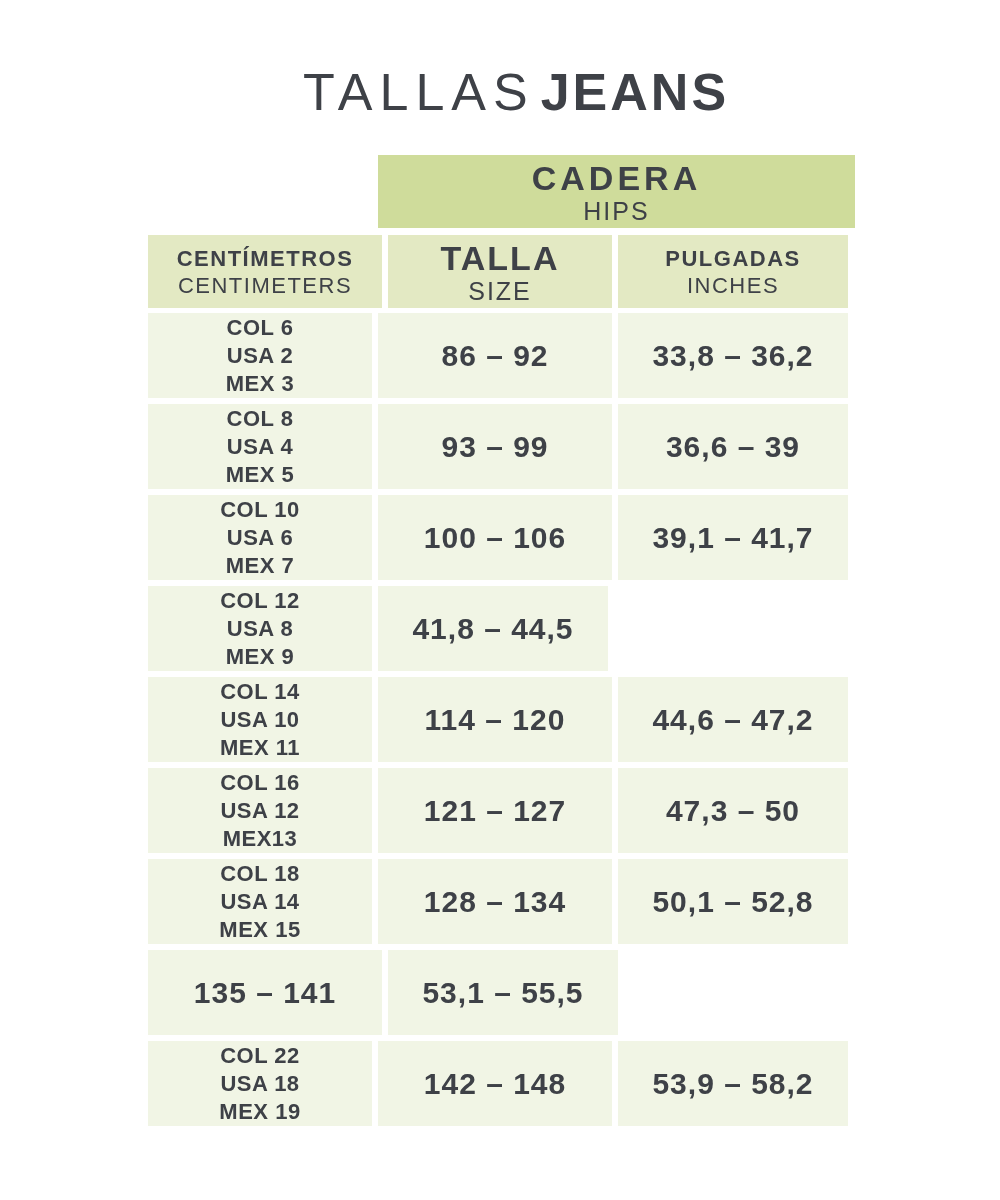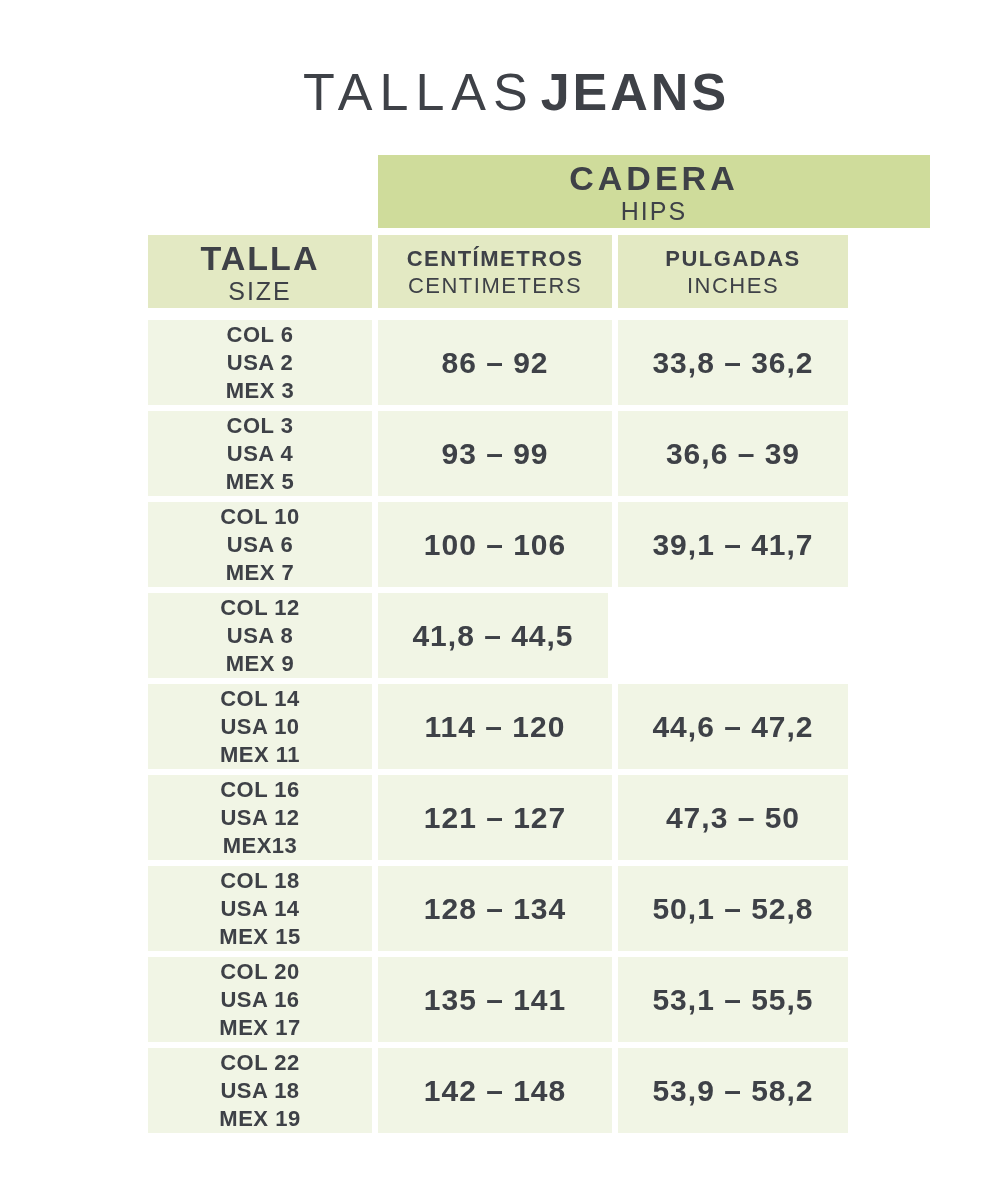--- a/index.html
+++ b/index.html
@@ -44,21 +44,21 @@
   .cell {
     box-sizing: border-box;
     display: flex;
     flex-direction: column;
     align-items: center;
     justify-content: center;
     text-align: center;
   }
   .group-header {
     margin-left: 230px;
-    width: 552px;
+    width: 477px;
     height: 73px;
     background: #cfdc9b;
   }
   .group-title {
     font-size: 34px;
     font-weight: 700;
     letter-spacing: 4px;
     line-height: 38px;
   }
   .group-subtitle {
@@ -97,21 +97,21 @@
     letter-spacing: 1.5px;
     line-height: 27px;
   }
   .col-subtitle {
     font-size: 22px;
     font-weight: 400;
     letter-spacing: 1.5px;
     line-height: 27px;
   }
   .rows {
-    margin-top: 12px;
+    margin-top: 5px;
   }
   .trow {
     display: flex;
     gap: 6px;
     margin-bottom: 6px;
   }
   .trow .cell {
     background: #f1f5e5;
     height: 85px;
   }
@@ -135,48 +135,48 @@
 </div>
 
 <div class="size-table">
 
   <div class="cell group-header">
     <div class="group-title">CADERA</div>
     <div class="group-subtitle">HIPS</div>
   </div>
 
   <div class="col-headers">
+    <div class="cell col-header col-cm">
+      <div class="col-title">CENTÍMETROS</div>
+      <div class="col-subtitle">CENTIMETERS</div>
+    </div>
     <div class="cell col-header col-size">
       <div class="col-title">TALLA</div>
       <div class="col-subtitle">SIZE</div>
     </div>
-    <div class="cell col-header col-cm">
-      <div class="col-title">CENTÍMETROS</div>
-      <div class="col-subtitle">CENTIMETERS</div>
-    </div>
     <div class="cell col-header col-in">
       <div class="col-title">PULGADAS</div>
       <div class="col-subtitle">INCHES</div>
     </div>
   </div>
 
   <div class="rows" id="rows">
     <div class="trow">
       <div class="cell col-size size-cell">
         <div class="size-line">COL 6</div>
         <div class="size-line">USA 2</div>
         <div class="size-line">MEX 3</div>
       </div>
       <div class="cell col-cm num-cell">86 – 92</div>
       <div class="cell col-in num-cell">33,8 – 36,2</div>
     </div>
 
     <div class="trow">
       <div class="cell col-size size-cell">
-        <div class="size-line">COL 3</div>
+        <div class="size-line">COL 8</div>
         <div class="size-line">USA 4</div>
         <div class="size-line">MEX 5</div>
       </div>
       <div class="cell col-cm num-cell">93 – 99</div>
       <div class="cell col-in num-cell">36,6 – 39</div>
     </div>
 
     <div class="trow">
       <div class="cell col-size size-cell">
         <div class="size-line">COL 10</div>
@@ -220,25 +220,20 @@
       <div class="cell col-size size-cell">
         <div class="size-line">COL 18</div>
         <div class="size-line">USA 14</div>
         <div class="size-line">MEX 15</div>
       </div>
       <div class="cell col-cm num-cell">128 – 134</div>
       <div class="cell col-in num-cell">50,1 – 52,8</div>
     </div>
 
     <div class="trow">
-      <div class="cell col-size size-cell">
-        <div class="size-line">COL 20</div>
-        <div class="size-line">USA 16</div>
-        <div class="size-line">MEX 17</div>
-      </div>
       <div class="cell col-cm num-cell">135 – 141</div>
       <div class="cell col-in num-cell">53,1 – 55,5</div>
     </div>
 
     <div class="trow">
       <div class="cell col-size size-cell">
         <div class="size-line">COL 22</div>
         <div class="size-line">USA 18</div>
         <div class="size-line">MEX 19</div>
       </div>

